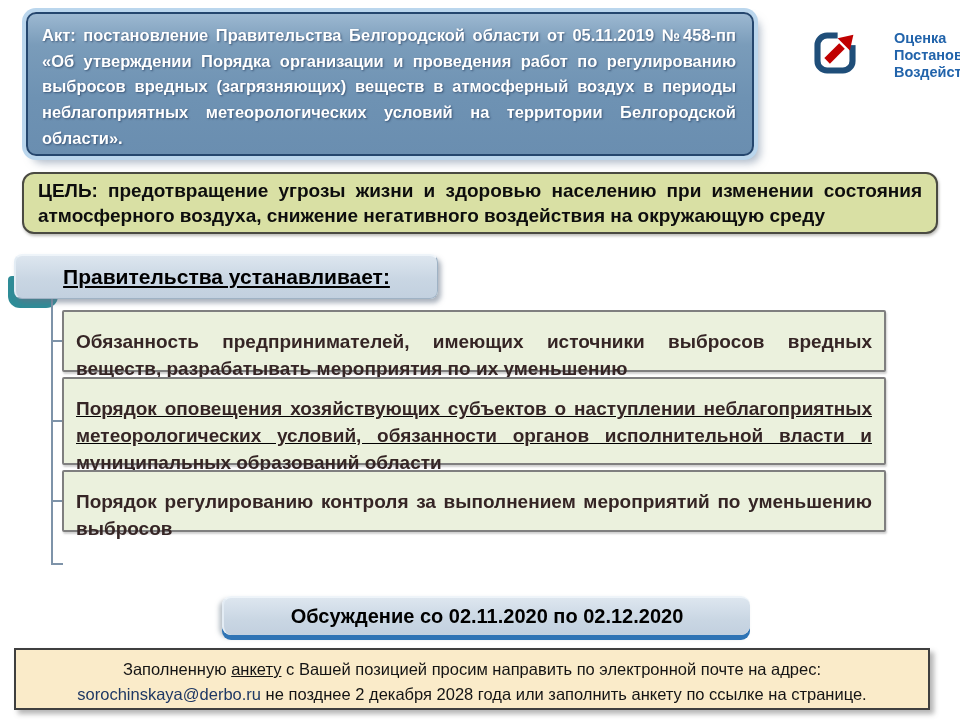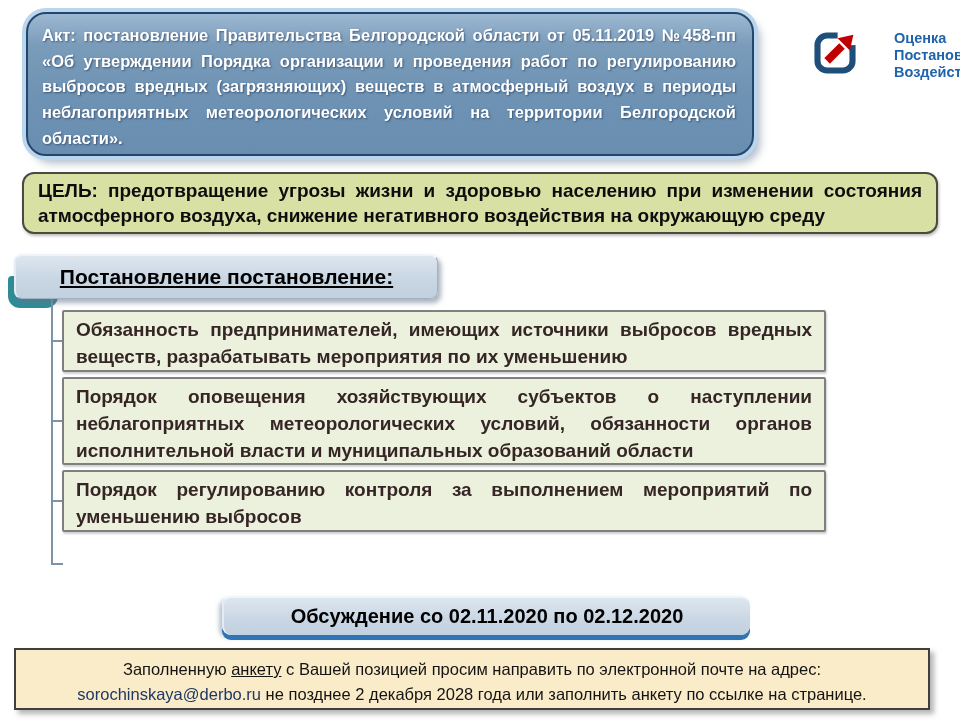--- a/index.html
+++ b/index.html
@@ -10,21 +10,21 @@
     width: 960px; height: 720px;
     background: #ffffff;
     overflow: hidden;
   }
 
   
   .act-box {
     position: absolute; left: 26px; top: 12px; width: 728px; height: 144px;
     background: linear-gradient(180deg, #9cb8d1 0%, #7a9cba 22%, #6e92b3 60%, #6a8eb0 100%);
     border: 2px solid #24466E;
-    border-radius: 20px;
+    border-radius: 10px;
     box-shadow: 0 0 0 4px #BAD6ED, 6px 7px 9px rgba(110,130,155,0.55);
     padding: 9px 16px 8px 14px;
   }
   .act-box .act-text {
     color: #ffffff; font-weight: bold; font-size: 16.5px; line-height: 1.56;
     text-align: justify; text-shadow: 1px 1px 2px rgba(15,35,70,0.55);
   }
 
   
   .logo { position: absolute; left: 814px; top: 30px; width: 182px; display: flex; align-items: flex-start; gap: 32px; }
@@ -66,33 +66,33 @@
   }
 
   
   .connector { position: absolute; background: #7E93A9; z-index: 1; }
   .trunk { left: 51px; top: 299px; width: 2px; height: 266px; }
   .stub  { width: 12px; height: 2px; left: 51px; }
   .stub1 { top: 340px; } .stub2 { top: 420px; } .stub3 { top: 500px; } .stub4 { top: 563px; }
 
   
   .item-box {
-    position: absolute; left: 62px; width: 764px; z-index: 2;
+    position: absolute; left: 62px; width: 824px; z-index: 2;
     background: #EBF1DD;
     border: 2px solid #7F7F7F;
     border-radius: 2px;
-    padding: 5px 12px;
+    padding: 17px 12px;
     box-shadow: 1px 2px 2px rgba(120,120,120,0.35);
   }
   .item-box .item-text {
     color: #352525; font-weight: bold; font-size: 19px; line-height: 1.42;
     text-align: justify; text-align-last: left;
   }
   .item1 { top: 310px; height: 62px; }
-  .item2 { top: 377px; height: 88px; }
+  .item2 { top: 377px; height: 88px; text-decoration: underline; }
   .item3 { top: 470px; height: 62px; }
   .item4 { top: 540px; height: 48px; padding-top: 7px; }
 
   
   .discussion-panel {
     position: absolute; left: 222px; top: 596px; width: 528px; height: 39px;
     background: linear-gradient(180deg, #dde6ef 0%, #c9d6e3 60%, #c2d0df 100%);
     border-top: 2px solid #eef4f9; border-left: 2px solid #e3ecf4;
     border-radius: 9px;
     box-shadow: 0 5px 0 #2F74B5, -3px 3px 4px rgba(120,135,150,0.5);
@@ -135,21 +135,21 @@
       <div>Воздействия</div>
     </div>
   </div>
 
   <div class="goal-box">
     <div class="goal-text">ЦЕЛЬ: предотвращение угрозы жизни и здоровью населению при изменении состояния атмосферного воздуха, снижение негативного воздействия на окружающую среду</div>
   </div>
 
   <div class="teal-accent"></div>
   <div class="title-panel">
-    <div class="title-text">Постановление постановление:</div>
+    <div class="title-text">Правительства устанавливает:</div>
   </div>
 
   <div class="connector trunk"></div>
   <div class="connector stub stub1"></div>
   <div class="connector stub stub2"></div>
   <div class="connector stub stub3"></div>
   <div class="connector stub stub4"></div>
 
   <div class="item-box item1">
     <div class="item-text">Обязанность предпринимателей, имеющих источники выбросов вредных веществ, разрабатывать мероприятия по их уменьшению</div>

